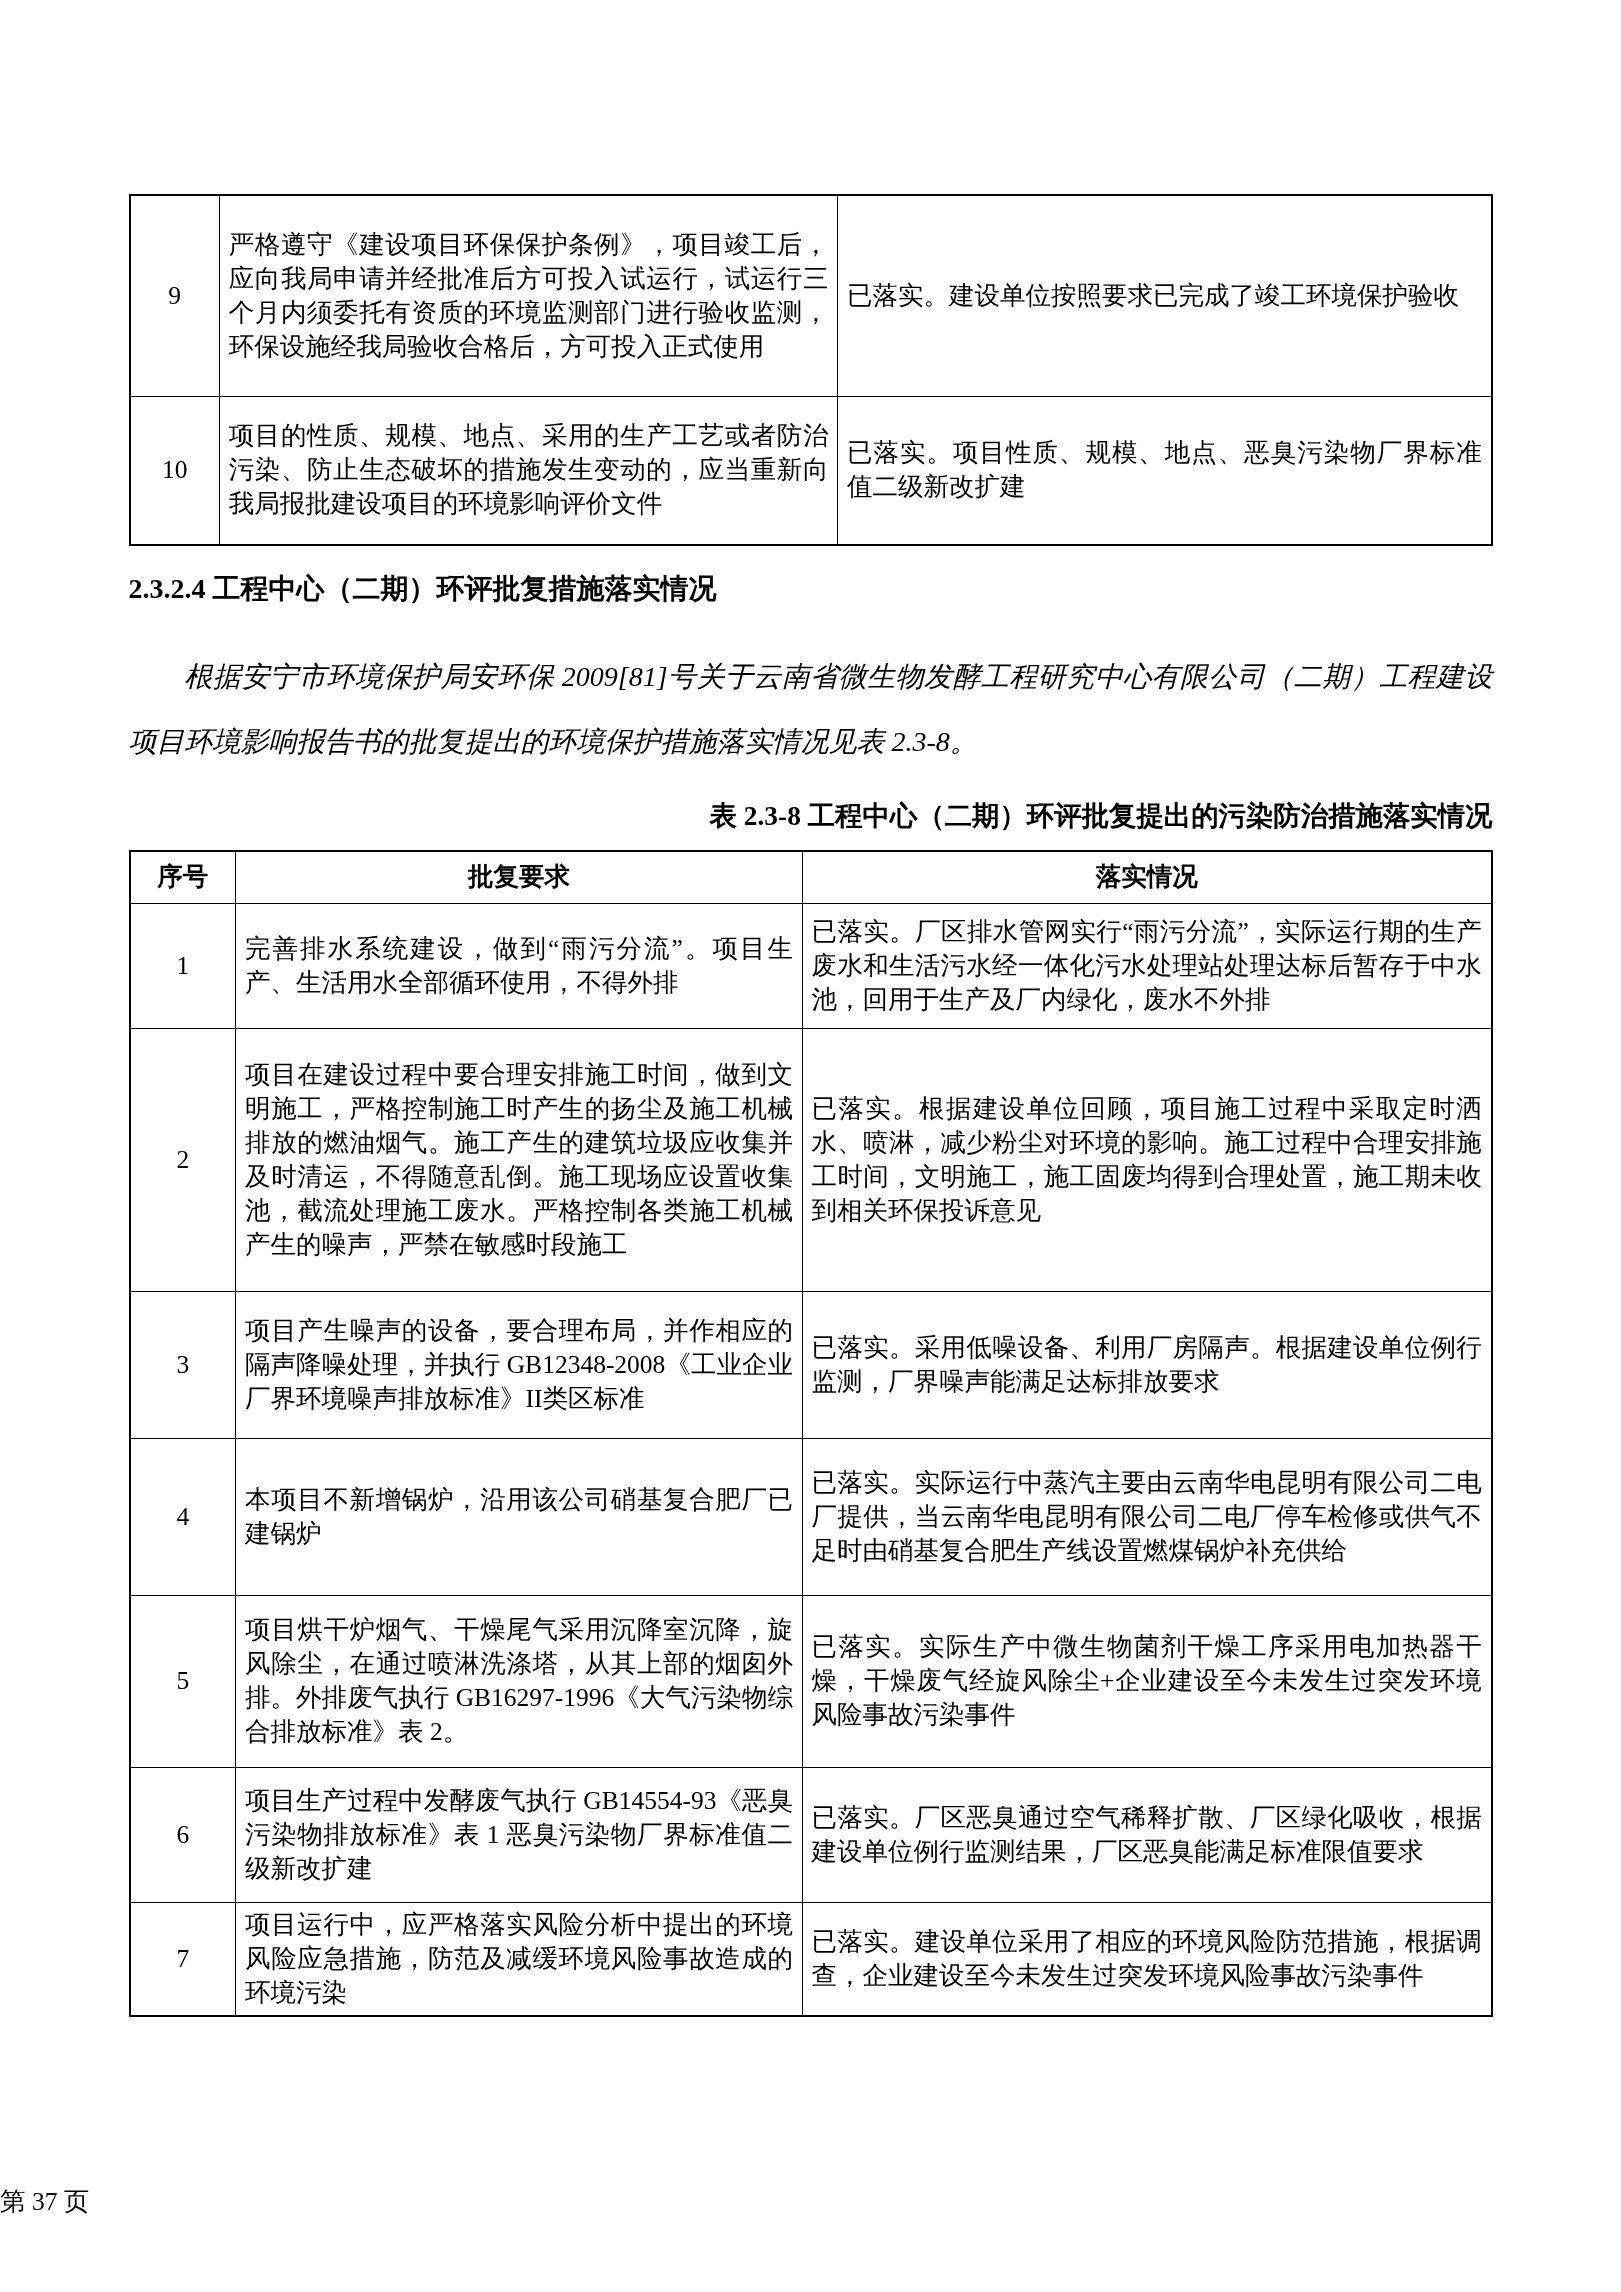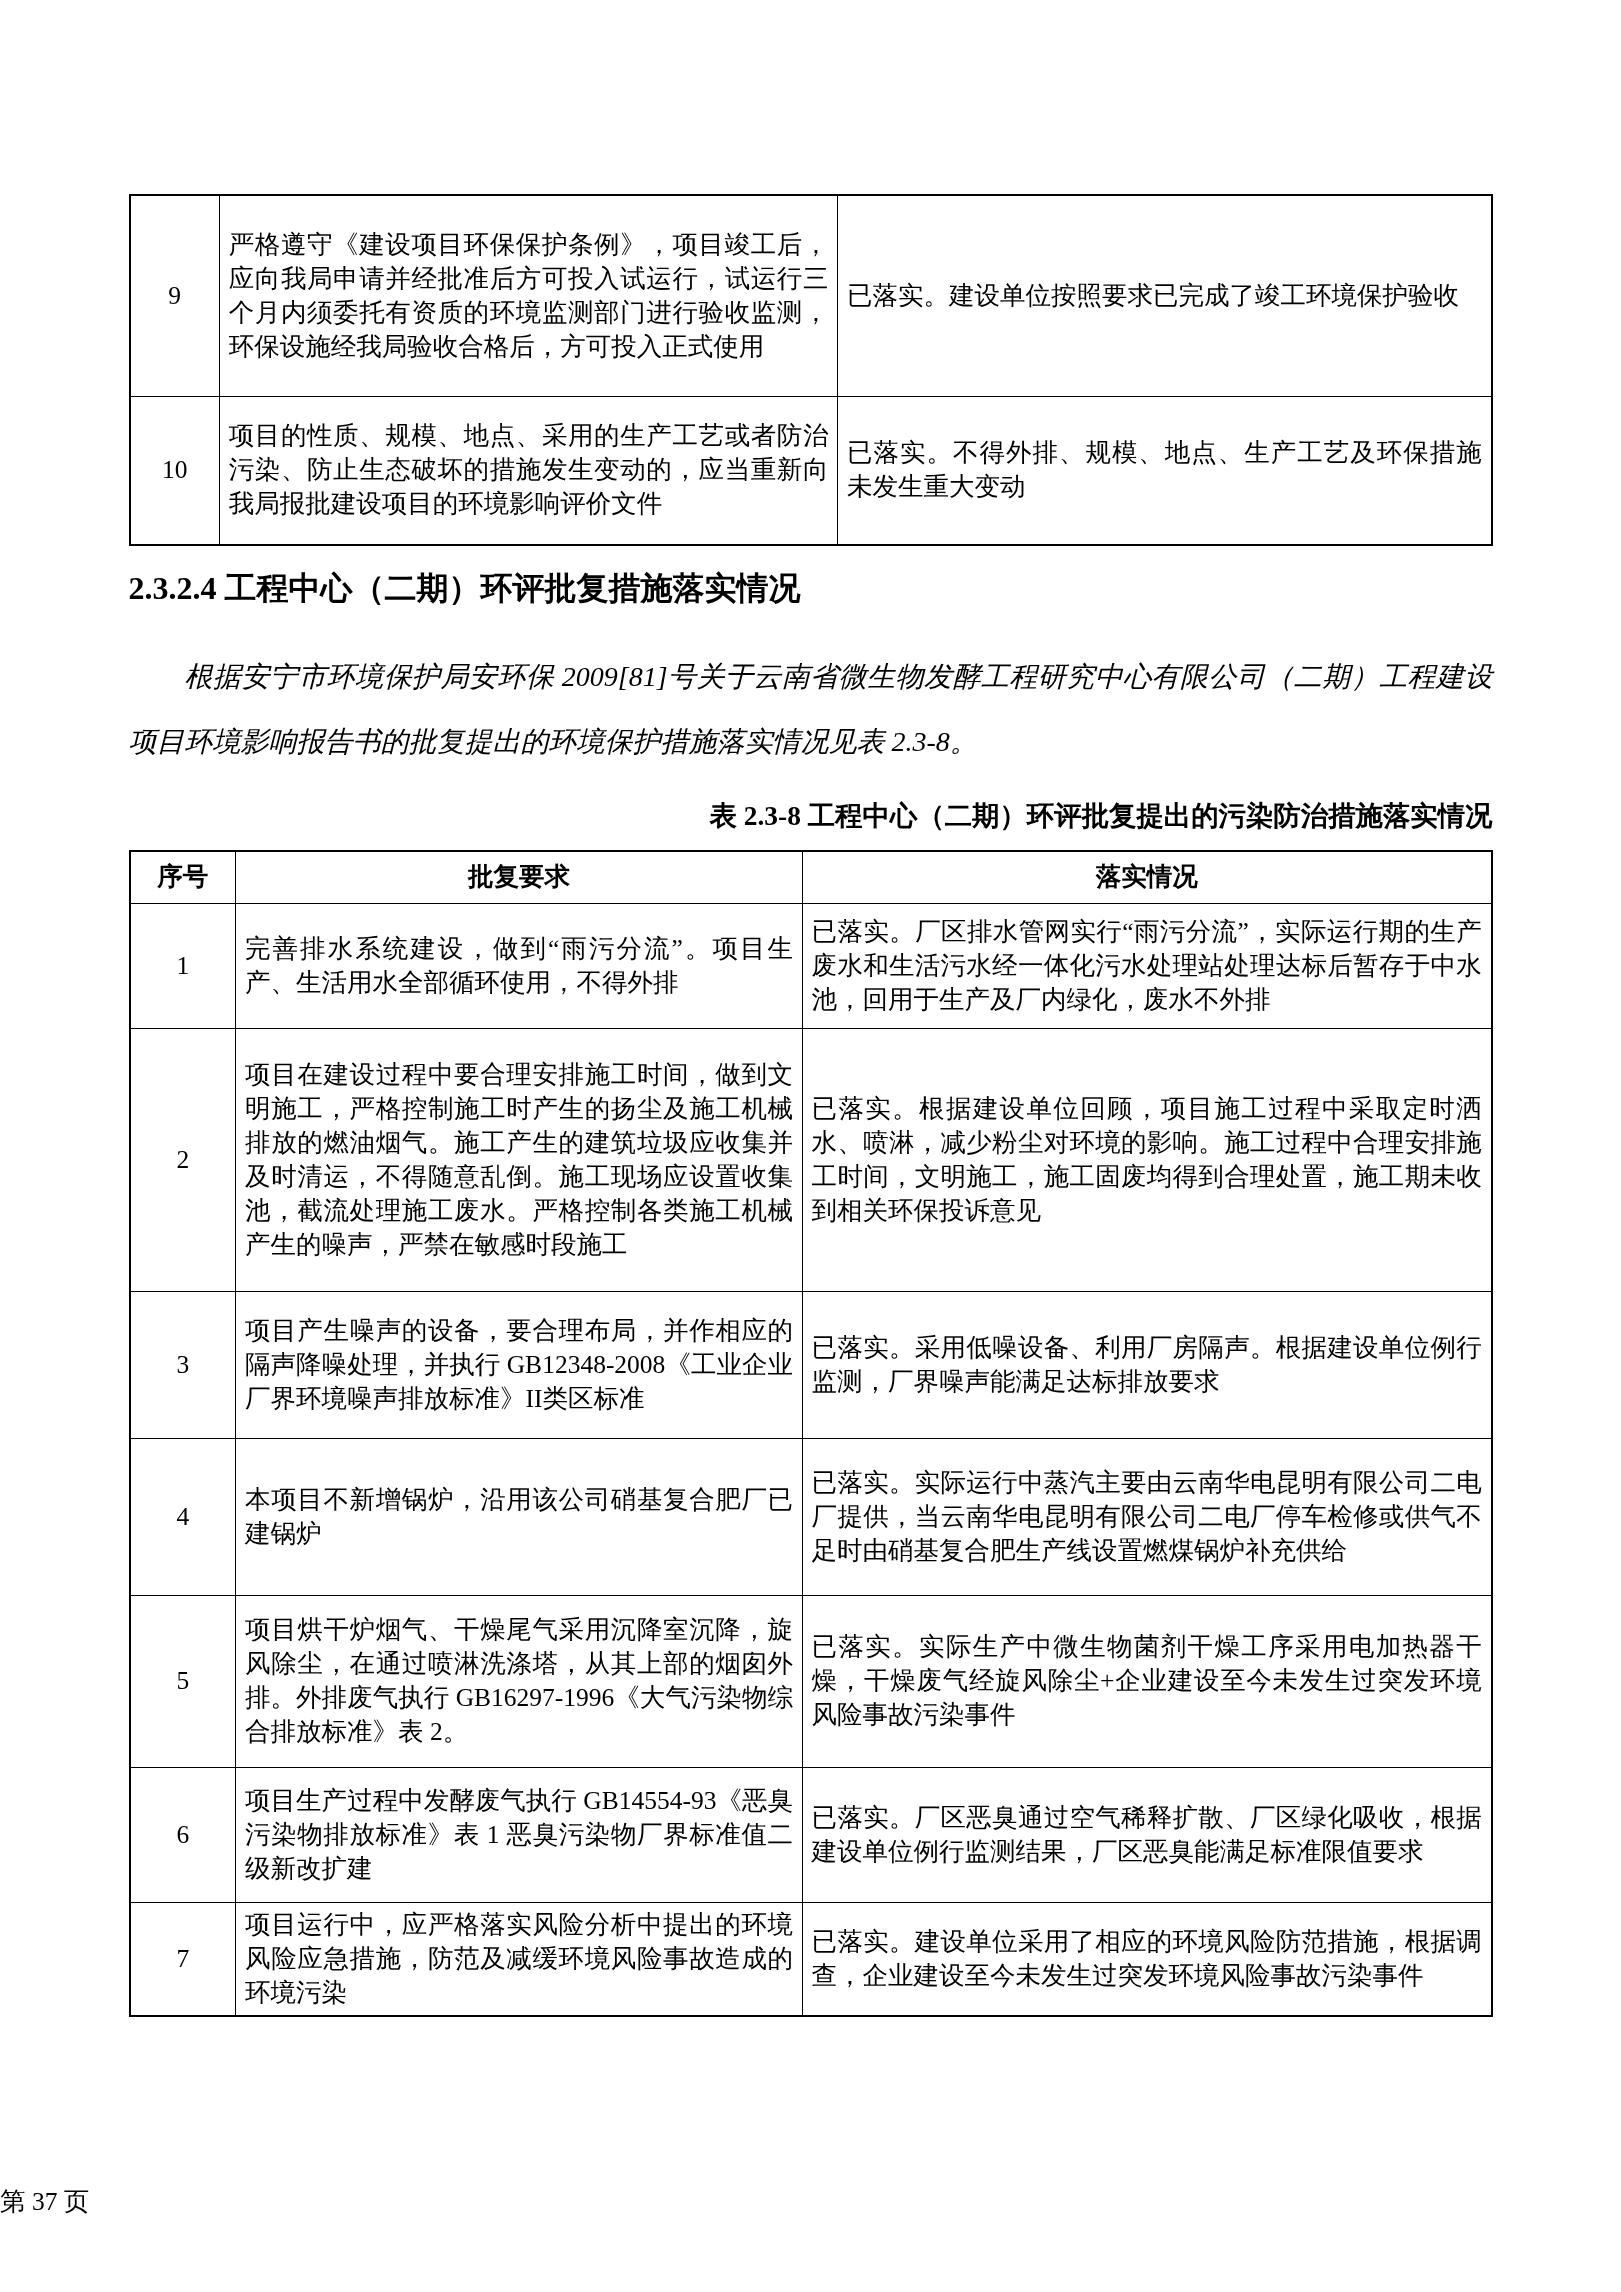--- a/index.html
+++ b/index.html
@@ -53,21 +53,21 @@
   .t-top col.c-no  { width: 6.6%; }
   .t-top col.c-req { width: 45.4%; }
   .t-top col.c-imp { width: 48.0%; }
   .t-top td { line-height: 37px; }
   
   .t-main col.c-no  { width: 7.8%; }
   .t-main col.c-req { width: 41.6%; }
   .t-main col.c-imp { width: 50.6%; }
   .section-heading {
     margin: 21.6px 0 0 0;
-    font-size: 32px;
+    font-size: 28px;
     font-weight: bold;
     line-height: 41px;
   }
   .body-paragraph {
     margin: 35px 0 0 0;
     font-size: 28px;
     line-height: 65px;
     text-indent: 2em;
     text-align: justify;
     text-justify: inter-character;
@@ -102,21 +102,21 @@
         </colgroup>
       <tbody>
         <tr style="height:201px;">
           <td class="num">9</td>
           <td>严格遵守《建设项目环保保护条例》，项目竣工后，应向我局申请并经批准后方可投入试运行，试运行三个月内须委托有资质的环境监测部门进行验收监测，环保设施经我局验收合格后，方可投入正式使用</td>
           <td>已落实。建设单位按照要求已完成了竣工环境保护验收</td>
         </tr>
         <tr style="height:149px;">
           <td class="num">10</td>
           <td>项目的性质、规模、地点、采用的生产工艺或者防治污染、防止生态破坏的措施发生变动的，应当重新向我局报批建设项目的环境影响评价文件</td>
-          <td>已落实。不得外排、规模、地点、生产工艺及环保措施未发生重大变动</td>
+          <td>已落实。项目性质、规模、地点、恶臭污染物厂界标准值二级新改扩建</td>
         </tr>
       </tbody>
     </table>
 
     <h3 class="section-heading">2.3.2.4 工程中心（二期）环评批复措施落实情况</h3>
 
     <p class="body-paragraph">根据安宁市环境保护局安环保 2009[81]号关于云南省微生物发酵工程研究中心有限公司（二期）工程建设项目环境影响报告书的批复提出的环境保护措施落实情况见表 2.3-8。</p>
 
     <div class="table-caption">表 2.3-8 工程中心（二期）环评批复提出的污染防治措施落实情况</div>
 

